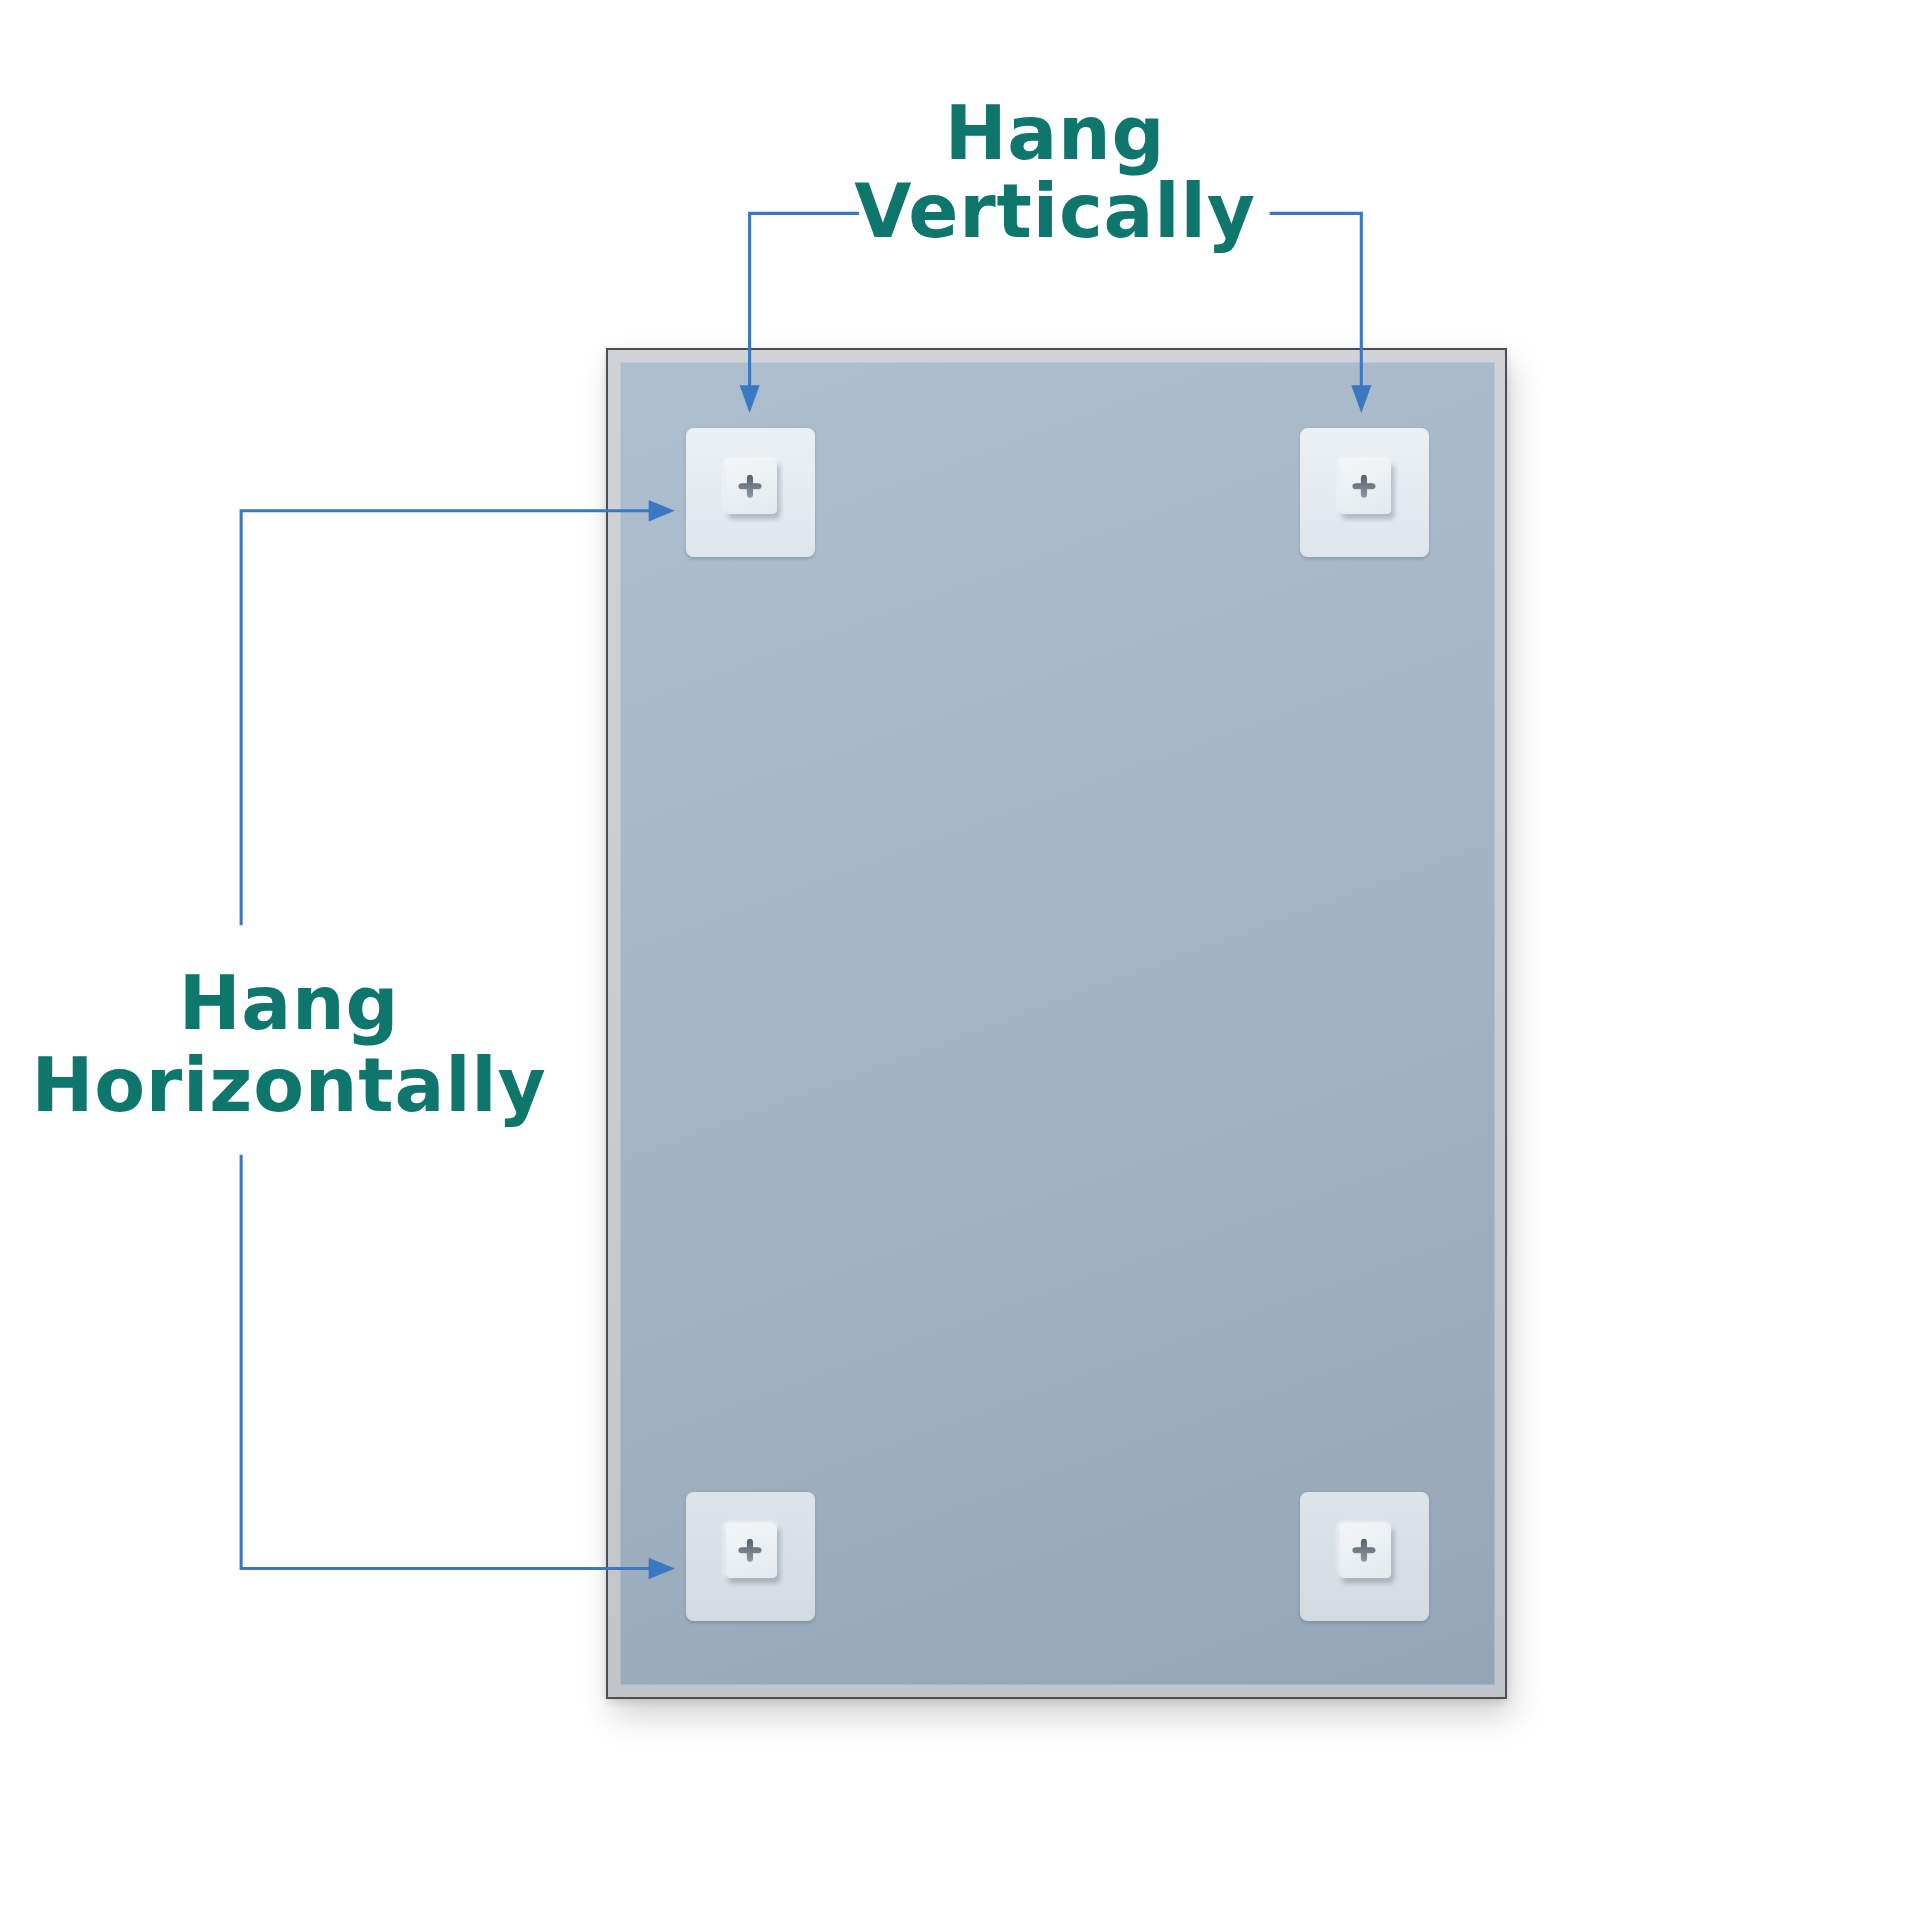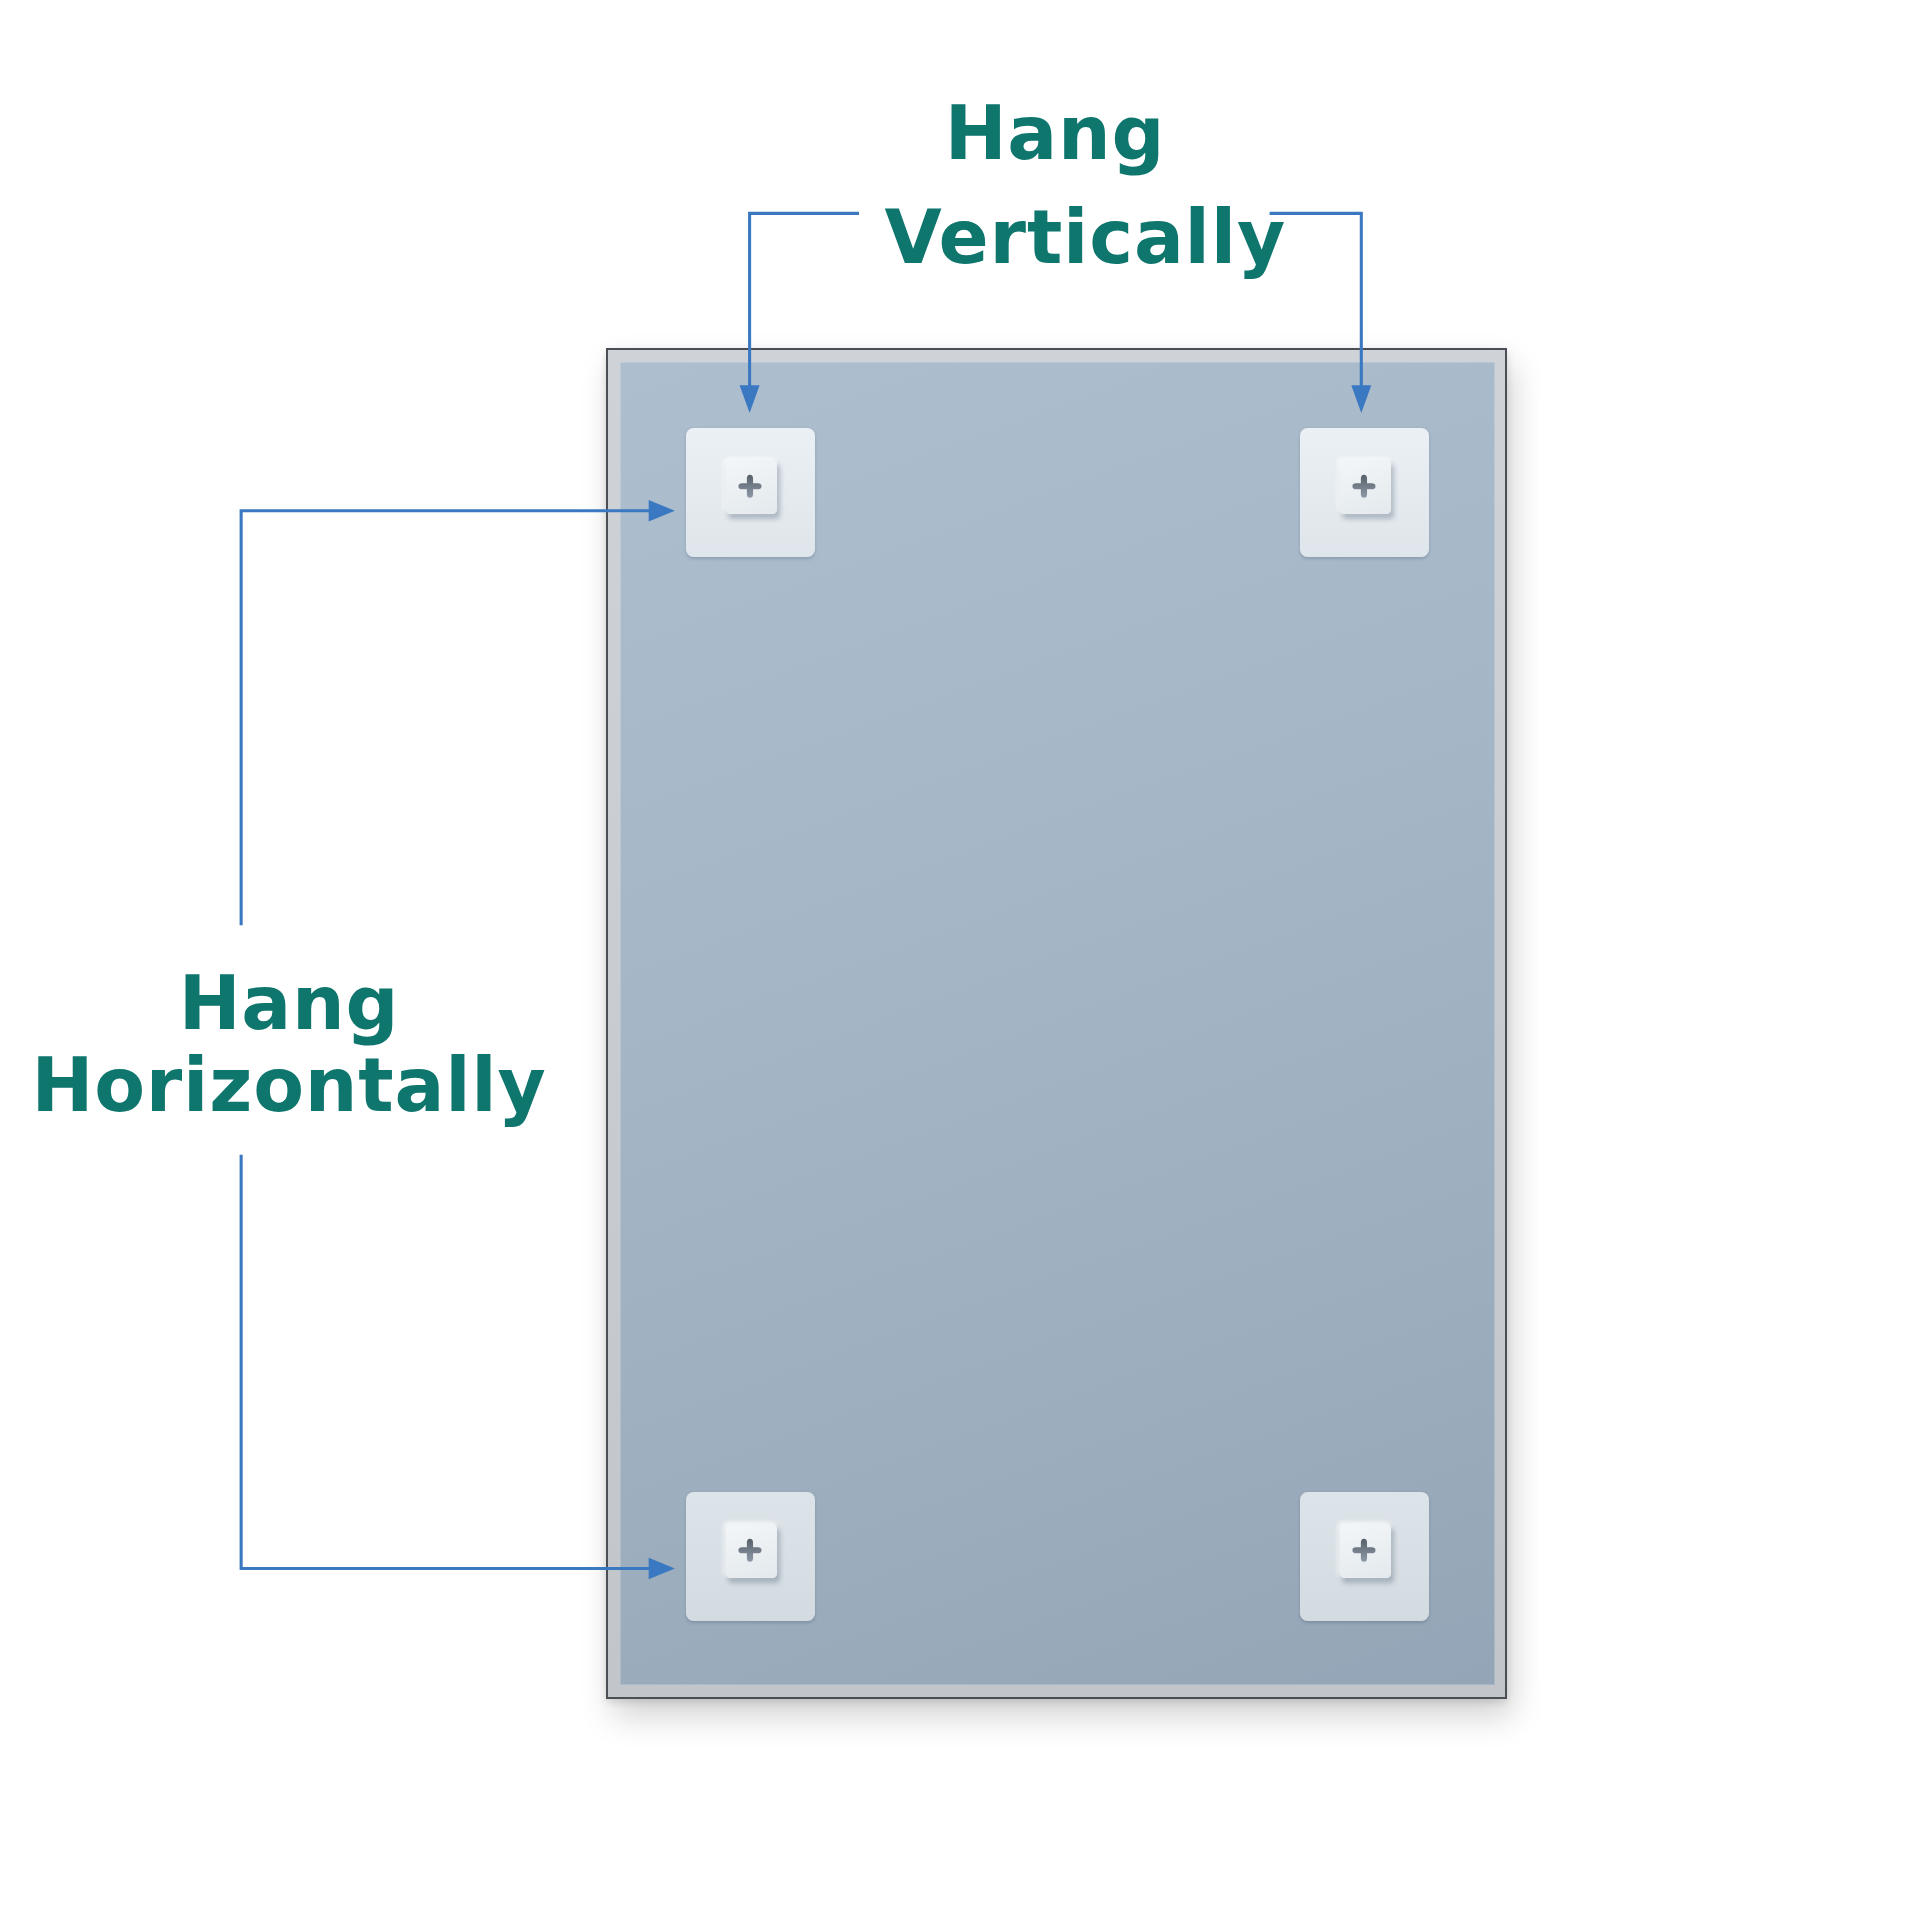--- a/index.html
+++ b/index.html
@@ -8,21 +8,21 @@
       position: absolute;
       color: #0f766e;
       font-weight: bold;
       text-align: center;
       line-height: 1;
       letter-spacing: 0.8px;
       white-space: nowrap;
     }
     .label .line { display: block; }
     .label-vertical { left: 824px; width: 462px; top: 96px; font-size: 74px; }
-    .label-vertical .line + .line { margin-top: 30px; text-align: right; }
+    .label-vertical .line + .line { margin-top: 4px; }
     .label-horizontal { left: 31px; width: 516px; top: 966px; font-size: 74px; }
     .label-horizontal .line + .line { margin-top: 8px; }
 
     .frame {
       position: absolute;
       left: 606px; top: 348px;
       width: 901px; height: 1351px;
       box-sizing: border-box;
       background: linear-gradient(180deg, #cfd3d8 0%, #c2c6cb 100%);
       border: 2.3px solid #4b4f55;

